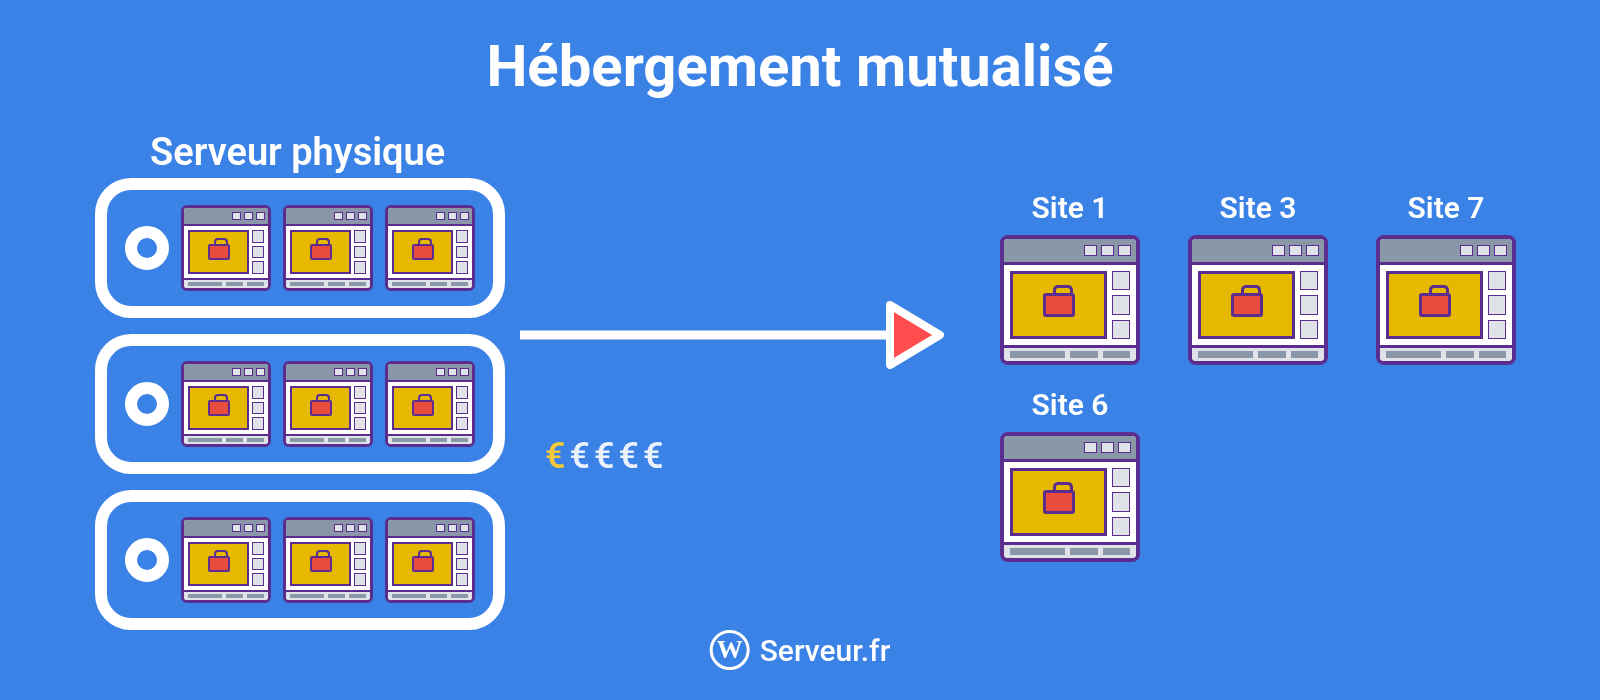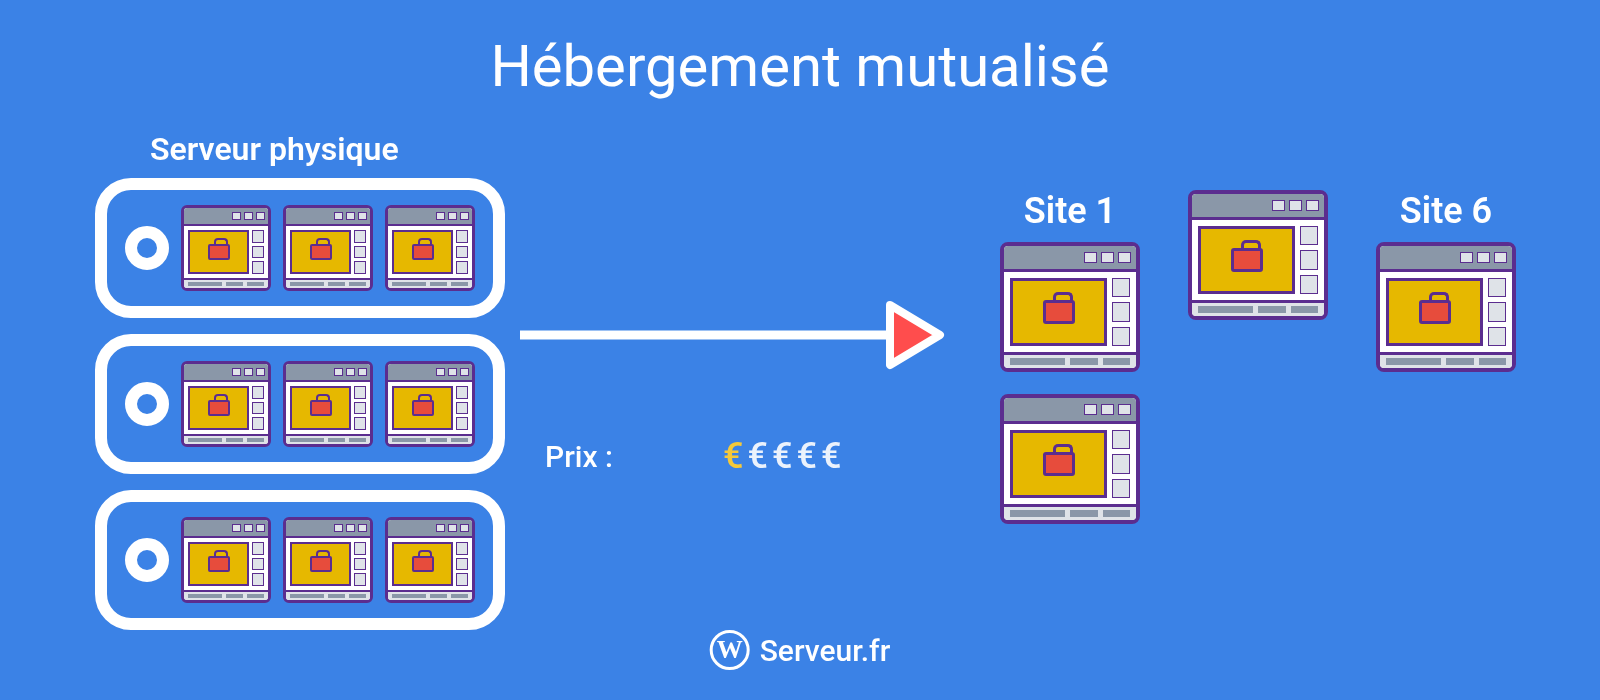--- a/index.html
+++ b/index.html
@@ -8,28 +8,28 @@
     height: 700px;
     background: #3b82e6;
     font-family: -apple-system, BlinkMacSystemFont, "Segoe UI", Roboto, sans-serif;
     color: #fff;
     position: relative;
     overflow: hidden;
   }
   .title {
     text-align: center;
     font-size: 58px;
-    font-weight: 400;
+    font-weight: 700;
     padding-top: 32px;
   }
   .server-label {
     position: absolute;
     top: 130px;
     left: 150px;
-    font-size: 32px;
+    font-size: 38px;
     font-weight: 600;
   }
   .server-rack {
     position: absolute;
     top: 178px;
     left: 95px;
     width: 410px;
   }
   .rack-unit {
     border: 12px solid #fff;
@@ -159,21 +159,21 @@
   
   .sites {
     position: absolute;
     top: 190px;
     left: 990px;
     display: grid;
     grid-template-columns: repeat(3, 160px);
     gap: 22px 28px;
   }
   .site-cell { text-align: center; }
-  .site-label { font-size: 36px; font-weight: 600; margin-bottom: 10px; }
+  .site-label { font-size: 30px; font-weight: 600; margin-bottom: 10px; }
   .site-window {
     width: 140px;
     height: 130px;
     margin: 0 auto;
     background: #fff;
     border: 4px solid #5b2d8f;
     border-radius: 8px;
     display: flex;
     flex-direction: column;
     overflow: hidden;
@@ -443,21 +443,20 @@
     </div>
   </div>
 
 <svg class="arrow" viewBox="0 0 430 70">
   <line x1="0" y1="35" x2="370" y2="35" stroke="#fff" stroke-width="9"></line>
   <polygon points="370,5 420,35 370,65" fill="#ff4d4d" stroke="#fff" stroke-width="8" stroke-linejoin="round"></polygon>
 </svg>
 
 <div class="metrics">
   <div class="metric-row">
-    <span class="metric-label">Prix :</span>
     <span class="euro-row" id="price-euros">
         <span class="euro-on">€</span>
         <span class="euro-off">€</span>
         <span class="euro-off">€</span>
         <span class="euro-off">€</span>
         <span class="euro-off">€</span>
       </span>
   </div>
 </div>
 
@@ -481,20 +480,46 @@
           </div>
         </div>
         <div class="sw-foot">
           <span></span>
           <span></span>
           <span></span>
         </div>
       </div>
     </div>
     <div class="site-cell">
+      <div class="site-label">Site 3</div>
+      <div class="site-window">
+        <div class="sw-tb">
+          <span></span>
+          <span></span>
+          <span></span>
+        </div>
+        <div class="sw-body">
+          <div class="sw-main">
+            <div class="bag-lg"></div>
+          </div>
+          <div class="sw-side">
+            <span></span>
+            <span></span>
+            <span></span>
+          </div>
+        </div>
+        <div class="sw-foot">
+          <span></span>
+          <span></span>
+          <span></span>
+        </div>
+      </div>
+    </div>
+    <div class="site-cell">
+      <div class="site-label">Site 7</div>
       <div class="site-window">
         <div class="sw-tb">
           <span></span>
           <span></span>
           <span></span>
         </div>
         <div class="sw-body">
           <div class="sw-main">
             <div class="bag-lg"></div>
           </div>
@@ -529,42 +554,18 @@
             <span></span>
           </div>
         </div>
         <div class="sw-foot">
           <span></span>
           <span></span>
           <span></span>
         </div>
       </div>
     </div>
-    <div class="site-cell">
-      <div class="site-window">
-        <div class="sw-tb">
-          <span></span>
-          <span></span>
-          <span></span>
-        </div>
-        <div class="sw-body">
-          <div class="sw-main">
-            <div class="bag-lg"></div>
-          </div>
-          <div class="sw-side">
-            <span></span>
-            <span></span>
-            <span></span>
-          </div>
-        </div>
-        <div class="sw-foot">
-          <span></span>
-          <span></span>
-          <span></span>
-        </div>
-      </div>
-    </div>
   </div>
 
 <div class="footer-logo">
   <span class="wp-badge">W</span>
   <span>Serveur.fr</span>
 </div>
 
 </body></html>

